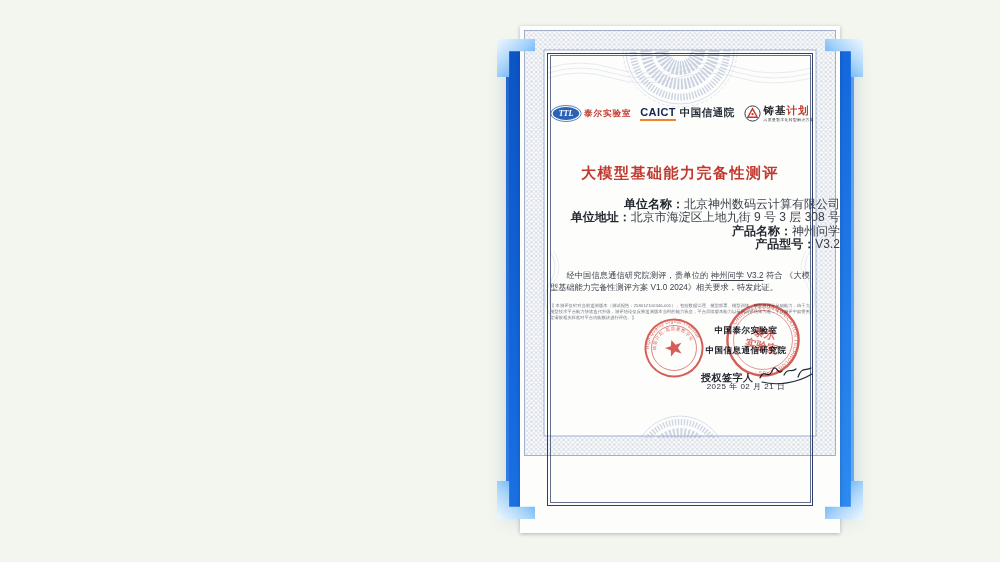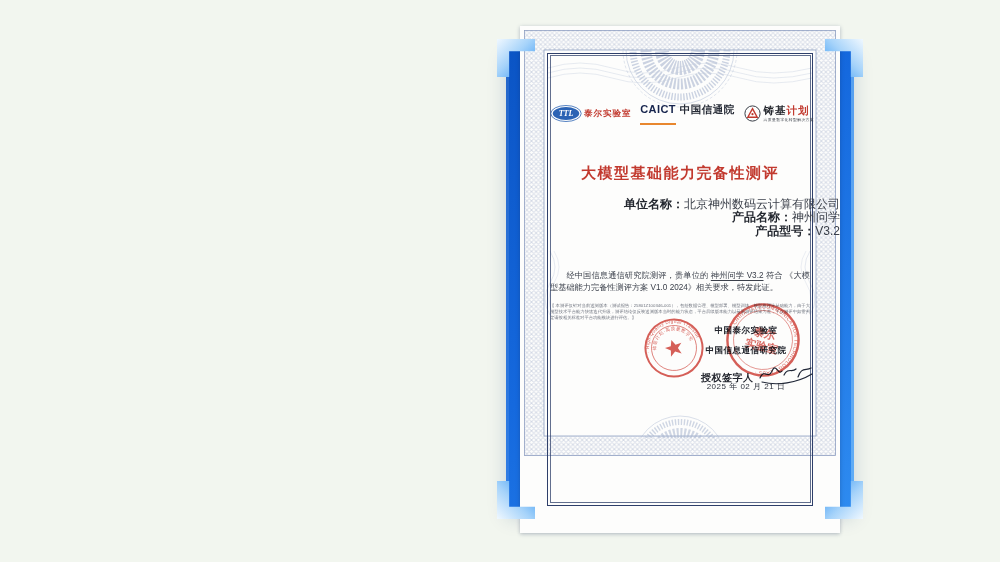--- a/index.html
+++ b/index.html
@@ -29,21 +29,21 @@
                   border:1.5px solid #2e3f6a; }
   .inner-border::after { content:""; position:absolute; inset:1.5px; border:0.7px solid rgba(46,63,106,.75); }
 
   
   .logos { position:absolute; left:30px; right:26px; top:72px; height:32px;
            display:flex; align-items:center; justify-content:space-between; z-index:4; }
   .ttl { display:flex; align-items:center; gap:2px; }
   .ttl-name { font-family:"Liberation Serif", serif; font-weight:bold; font-size:8.5px; color:#c23a2f; letter-spacing:1px; }
   .caict { display:flex; align-items:baseline; }
   .caict-abbr { font-size:11px; font-weight:bold; color:#16244d; letter-spacing:.4px;
-                border-bottom:2px solid #e8872e; padding-bottom:8px; }
+                border-bottom:2px solid #e8872e; padding-bottom:1px; }
   .caict-cn { font-size:10.5px; font-weight:bold; color:#262b36; margin-left:4px; letter-spacing:.5px; }
   .zhuji { display:flex; align-items:center; gap:3px; }
   .zhuji-line { font-size:10.5px; font-weight:bold; letter-spacing:1px; line-height:11px; }
   .zhuji-black { color:#23262c; } .zhuji-red { color:#c23a2f; }
   .tagline { font-size:3.8px; color:#3a3f48; letter-spacing:.4px; margin-top:1px; }
 
   .cert-no { position:absolute; left:32px; top:100px; font-size:7.5px; line-height:13px; z-index:4; }
   .cert-no .lbl { color:#565b64; }
   .cert-no .val { color:#3f444d; letter-spacing:.3px; }
 
@@ -155,20 +155,21 @@
             <div class="tagline">高质量数字化转型解决方案</div>
           </div>
         </div>
       </div>
 
 
       <div class="title2">大模型基础能力完备性测评</div>
 
       <div class="fields">
         <div><span class="lbl">单位名称：</span><span>北京神州数码云计算有限公司</span></div>
+        <div><span class="lbl">单位地址：</span><span>北京市海淀区上地九街 9 号 3 层 308 号</span></div>
         <div><span class="lbl">产品名称：</span><span>神州问学</span></div>
         <div><span class="lbl">产品型号：</span><span>V3.2</span></div>
       </div>
 
       <p class="statement"><span>经中国信息通信研究院测评，贵单位的 </span><span class="product">神州问学 V3.2</span><span> 符合 </span><span>《大模型基础能力完备性测评方案 V1.0 2024》</span><span>相关要求，特发此证。</span></p>
 
       <p class="footnote">【 本测评仅针对当前送测版本（测试报告：25801Z100346-001），包括数据管理、模型部署、模型训练、模型推理等基础能力，由于大模型技术平台能力快速迭代升级，测评结论仅反映送测版本当时的能力状态，平台后续版本能力以最新测评结果为准，下次测评中如需判定请按相关标准对平台功能模块进行评估。】</p>
 
       <div class="issuer1">中国泰尔实验室</div>
       <div class="issuer2">中国信息通信研究院</div>

